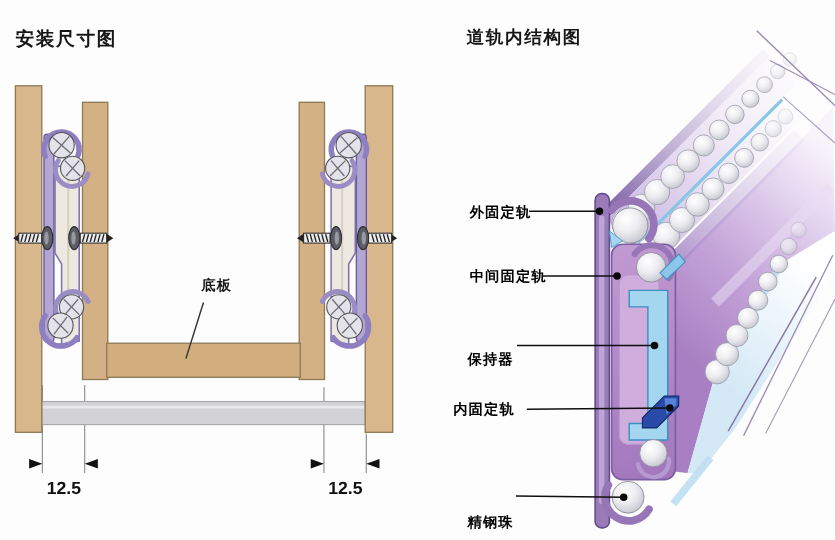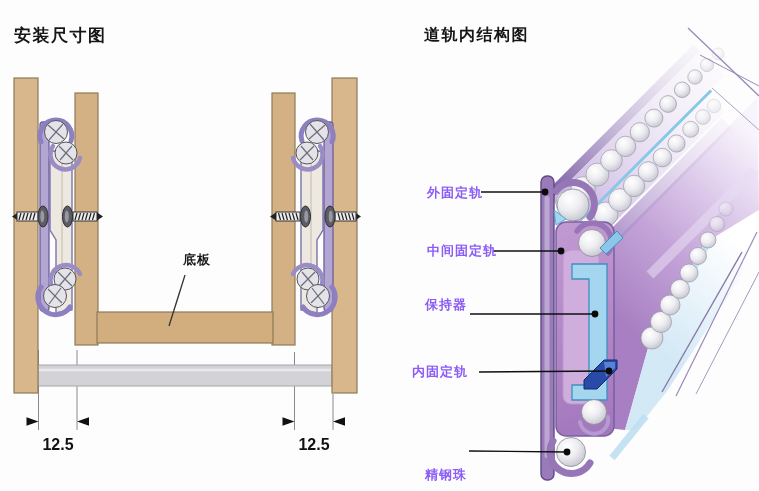--- a/index.html
+++ b/index.html
@@ -4,21 +4,21 @@
 <style>
   html,body{margin:0;padding:0;background:#fff;}
   .stage{
     position:relative;width:759px;height:491px;background:#fdfdfd;overflow:hidden;
     font-family:"Liberation Sans","DejaVu Sans",sans-serif;color:#1a1a1a;
   }
   .stage svg{position:absolute;left:0;top:0;}
   .lbl{position:absolute;white-space:nowrap;line-height:1.1;}
   .title{font-size:17px;font-weight:bold;letter-spacing:1.5px;color:#161616;}
   .title-r{font-size:16px;}
-  .part{font-size:13px;font-weight:600;letter-spacing:1px;color:#8b5cf6;}
+  .part{font-size:13px;font-weight:600;letter-spacing:1px;color:#000000;}
   .board{font-size:13px;font-weight:600;letter-spacing:1px;}
   .dim{font-size:16px;font-weight:bold;width:44px;text-align:center;color:#111;}
 </style>
 </head>
 <body>
 
 <div class="stage">
 
 <svg width="759" height="491" viewBox="0 0 759 491">
   <defs>
@@ -253,17 +253,17 @@
 <div class="lbl title" style="left:14px;top:27px;">安装尺寸图</div>
 <div class="lbl title title-r" style="left:424px;top:26px;">道轨内结构图</div>
 
 <div class="lbl board" style="left:183px;top:253px;text-align:right;">底板</div>
 
 <div class="lbl dim" style="left:36px;top:436px;">12.5</div>
 <div class="lbl dim" style="left:292px;top:436px;">12.5</div>
 
 <div class="lbl part" style="left:427px;top:186px;">外固定轨</div>
 <div class="lbl part" style="left:427px;top:244px;">中间固定轨</div>
-<div class="lbl part" style="left:425px;top:298px;">保持器</div>
+<div class="lbl part" style="left:425px;top:320px;">保持器</div>
 <div class="lbl part" style="left:412px;top:365px;">内固定轨</div>
 <div class="lbl part" style="left:425px;top:444px;margin-top:24px;">精钢珠</div>
 
 </div>
 
 </body></html>

